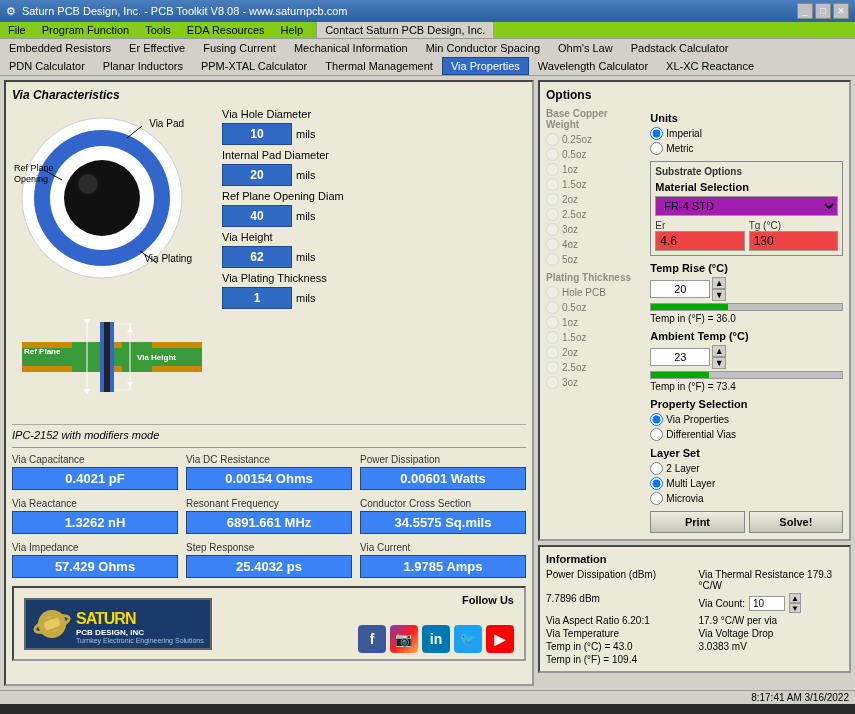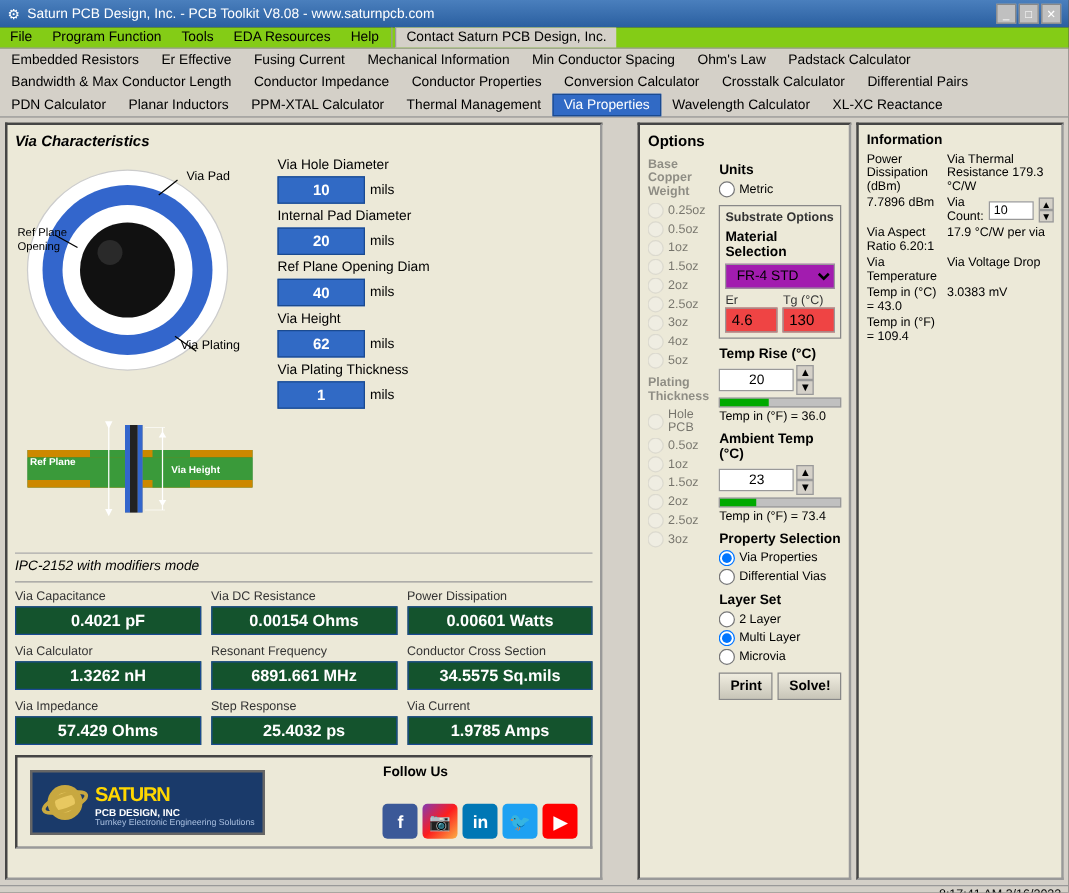--- a/index.html
+++ b/index.html
@@ -138,21 +138,21 @@
       margin-top: 6px;
       border-top: 1px solid #999;
       padding-top: 6px;
     }
     .result-item { }
     .result-label {
       font-size: 10px;
       color: #333;
     }
     .result-value {
-      background: #14532d;
+      background: #3b82f6;
       color: white;
       padding: 3px 6px;
       font-size: 13px;
       font-weight: bold;
       display: block;
       margin-top: 2px;
       text-align: center;
       border: 1px solid #1a4a90;
     }
     .logo-area {
@@ -183,24 +183,23 @@
       color: white;
       cursor: pointer;
     }
     .social-fb { background: #3b5998; }
     .social-ig { background: linear-gradient(135deg, #833ab4, #fd1d1d, #fcb045); }
     .social-li { background: #0077b5; }
     .social-tw { background: #1da1f2; }
     .social-yt { background: #ff0000; }
     .right-panel {
       display: flex;
-      flex-direction: row;
+      flex-direction: column;
       gap: 4px;
       flex: 1;
-      margin-left: 24px;
     }
     .options-panel, .info-panel {
       background: #ece9d8;
       border: 2px inset #999;
       padding: 6px;
     }
     .options-title {
       font-size: 12px;
       font-weight: bold;
       margin-bottom: 6px;
@@ -366,28 +365,20 @@
 
 <div class="nav-bar">
   <div class="nav-row">
     <span class="nav-tab">Embedded Resistors</span>
     <span class="nav-tab">Er Effective</span>
     <span class="nav-tab">Fusing Current</span>
     <span class="nav-tab">Mechanical Information</span>
     <span class="nav-tab">Min Conductor Spacing</span>
     <span class="nav-tab">Ohm's Law</span>
     <span class="nav-tab">Padstack Calculator</span>
-  </div>
-  <div class="nav-row">
-    <span class="nav-tab">Bandwidth &amp; Max Conductor Length</span>
-    <span class="nav-tab">Conductor Impedance</span>
-    <span class="nav-tab">Conductor Properties</span>
-    <span class="nav-tab">Conversion Calculator</span>
-    <span class="nav-tab">Crosstalk Calculator</span>
-    <span class="nav-tab">Differential Pairs</span>
   </div>
   <div class="nav-row">
     <span class="nav-tab">PDN Calculator</span>
     <span class="nav-tab">Planar Inductors</span>
     <span class="nav-tab">PPM-XTAL Calculator</span>
     <span class="nav-tab">Thermal Management</span>
     <span class="nav-tab active">Via Properties</span>
     <span class="nav-tab">Wavelength Calculator</span>
     <span class="nav-tab">XL-XC Reactance</span>
   </div>
@@ -519,21 +510,21 @@
       <div class="result-item">
         <div class="result-label">Via DC Resistance</div>
         <span class="result-value">0.00154 Ohms</span>
       </div>
       <div class="result-item">
         <div class="result-label">Power Dissipation</div>
         <span class="result-value">0.00601 Watts</span>
       </div>
 
       <div class="result-item">
-        <div class="result-label">Via Calculator</div>
+        <div class="result-label">Via Reactance</div>
         <span class="result-value">1.3262 nH</span>
       </div>
       <div class="result-item">
         <div class="result-label">Resonant Frequency</div>
         <span class="result-value">6891.661 MHz</span>
       </div>
       <div class="result-item">
         <div class="result-label">Conductor Cross Section</div>
         <span class="result-value">34.5575 Sq.mils</span>
       </div>
@@ -560,21 +551,21 @@
             <ellipse cx="20" cy="20" rx="8" ry="8" fill="#e8c860"></ellipse>
             <ellipse cx="20" cy="20" rx="18" ry="6" fill="none" stroke="#c8a840" stroke-width="3" transform="rotate(-20 20 20)"></ellipse>
           </svg>
           <div>
             <div style="font-size:16px; font-weight:900; color:#ffd700; letter-spacing:-1px;">SATURN</div>
             <div style="font-size:8px; color:white; font-weight:bold;">PCB DESIGN, INC</div>
             <div style="font-size:7px; color:#aac0e0;">Turnkey Electronic Engineering Solutions</div>
           </div>
         </div>
       </div>
-      <div style="display:flex; flex-direction:column; align-items:flex-start; gap:19px;">
+      <div style="display:flex; flex-direction:column; align-items:flex-end; gap:19px;">
         <span style="font-size:11px; font-weight:bold;">Follow Us</span>
         <div class="social-icons">
           <div class="social-btn social-fb">f</div>
           <div class="social-btn social-ig">📷</div>
           <div class="social-btn social-li">in</div>
           <div class="social-btn social-tw">🐦</div>
           <div class="social-btn social-yt">▶</div>
         </div>
       </div>
     </div>
@@ -657,20 +648,24 @@
                   <span>3oz</span>
                 </div>
             </div>
           </div>
         </div>
 
         <div class="options-col" style="flex:2;">
 
           <div class="section-title">Units</div>
           <div class="radio-item">
+            <input type="radio" name="units" checked="" style="">
+            <span>Imperial</span>
+          </div>
+          <div class="radio-item">
             <input type="radio" name="units" style="">
             <span>Metric</span>
           </div>
 
           <div style="border: 1px solid #888; padding: 4px; margin-top: 6px;">
             <div class="options-group-title">Substrate Options</div>
             <div class="section-title">Material Selection</div>
             <select class="dropdown-select">
               <option>FR-4 STD</option>
               <option>Rogers 4003</option>

